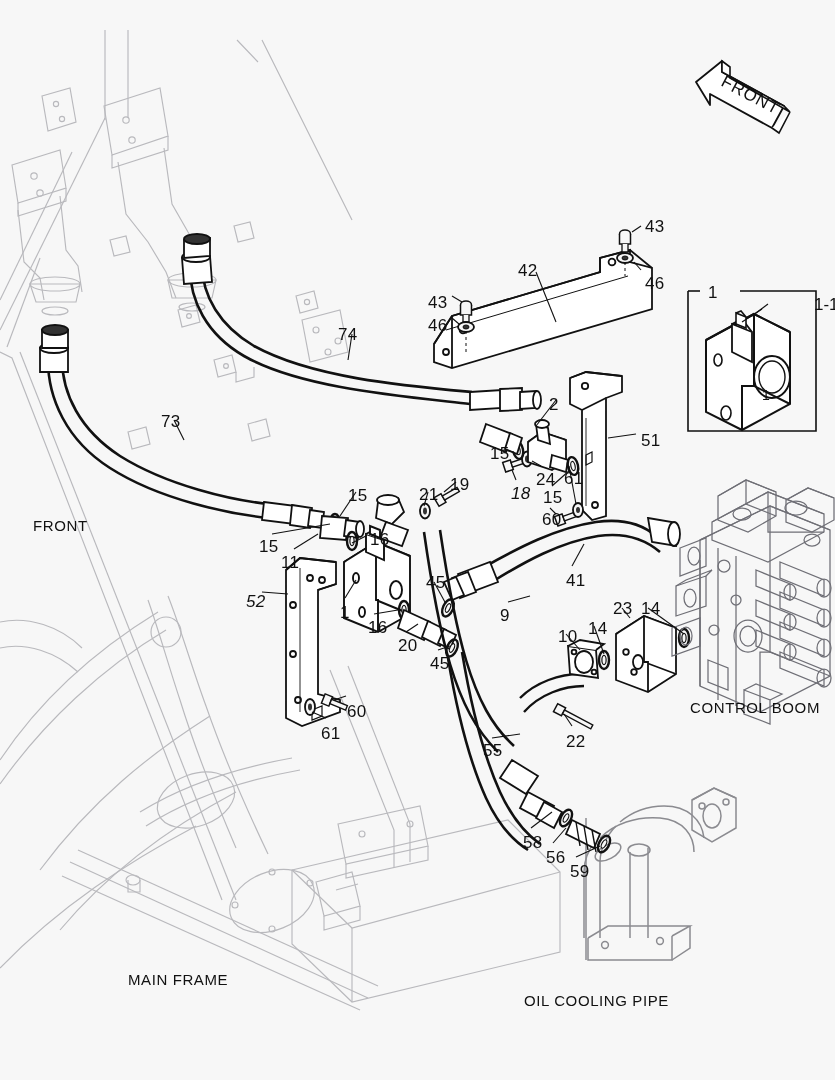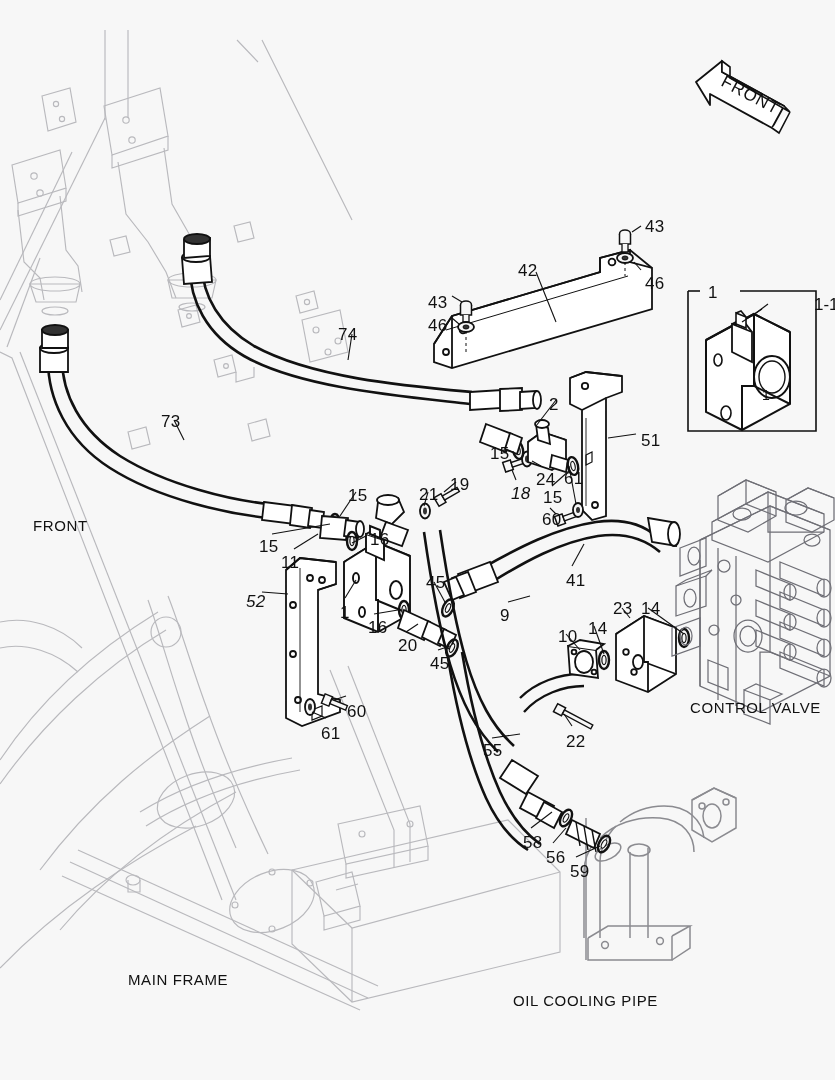--- a/index.html
+++ b/index.html
@@ -544,22 +544,22 @@
     <path d="M492 738 L520 734"></path>
     <path d="M531 828 L552 812"></path>
     <path d="M553 843 L566 828"></path>
     <path d="M576 857 L600 846"></path>
     <path d="M768 304 L752 316"></path>
   </g>
 </svg>
 
 <div class="lbl cap" style="left:33px;top:518px;">FRONT</div>
 <div class="lbl cap" style="left:128px;top:957px;margin-top:15px;">MAIN FRAME</div>
-<div class="lbl cap" style="left:690px;top:700px;">CONTROL VALVE</div>
-<div class="lbl cap" style="left:513px;top:993px;text-align:center;">OIL COOLING PIPE</div>
+<div class="lbl cap" style="left:690px;top:700px;">CONTROL BOOM</div>
+<div class="lbl cap" style="left:524px;top:993px;text-align:center;">OIL COOLING PIPE</div>
 
 <div class="lbl detail-num" style="left:708px;top:284px;">1</div>
 <div class="lbl detail-num" style="left:766px;top:296px;margin-left:48px;">1-1</div>
 <div class="lbl" style="left:762px;top:388px;font-size:14px;">1</div>
 
 <div class="lbl num" style="left:645px;top:218px;">43</div>
 <div class="lbl num" style="left:645px;top:275px;">46</div>
 <div class="lbl num" style="left:518px;top:262px;">42</div>
 <div class="lbl num" style="left:428px;top:294px;">43</div>
 <div class="lbl num" style="left:428px;top:317px;">46</div>

